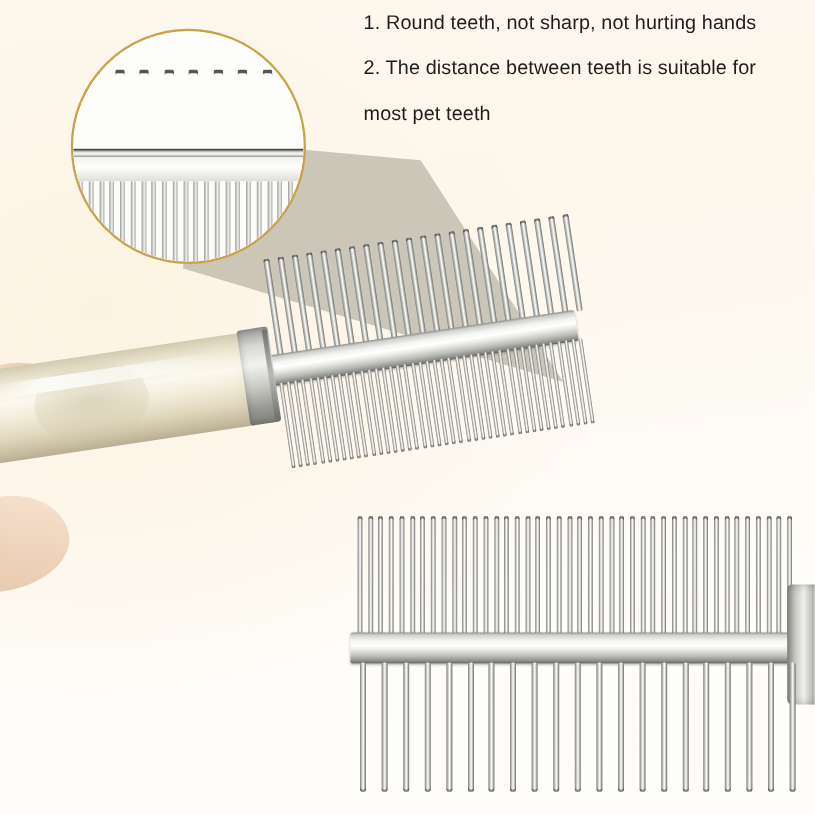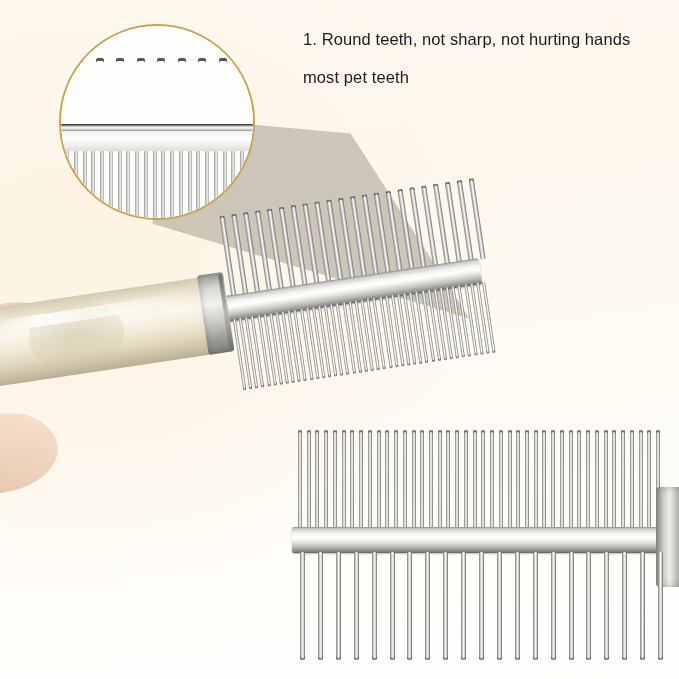--- a/index.html
+++ b/index.html
@@ -13,21 +13,21 @@
     position:relative;
     width:679px;height:679px;
     overflow:hidden;
     background:
       radial-gradient(ellipse 90% 70% at 12% 38%, #fdf3e2 0%, #fdf6ea 35%, rgba(255,253,250,0) 70%),
       linear-gradient(172deg, #fdf8ee 0%, #fdf7ec 30%, #fefbf4 58%, #fffdfa 78%, #fffefc 100%);
   }
 
   
   .notes{
-    position:absolute; left:303px; top:20px; width:372px;
+    position:absolute; left:303px; top:0; width:372px;
     color:#1d1d1d;
   }
   .note-line{
     font-size:16.5px;
     line-height:38px;
     letter-spacing:.1px;
     white-space:nowrap;
   }
   .note-wrap{white-space:normal;}
 
@@ -334,16 +334,17 @@
         <div class="mag-fine" style="left: 152.952px; top: 125px; width: 4px; height: 70px;"></div>
         <div class="mag-fine" style="left: 161.714px; top: 125px; width: 4px; height: 70px;"></div>
         <div class="mag-fine" style="left: 170.476px; top: 125px; width: 4px; height: 70px;"></div>
         <div class="mag-fine" style="left: 179.238px; top: 125px; width: 4px; height: 70px;"></div>
         <div class="mag-fine" style="left: 188px; top: 125px; width: 4px; height: 70px;"></div>
       </div>
   </div>
 
   <div class="notes">
     <div class="note-line">1. Round teeth, not sharp, not hurting hands</div>
+    <div class="note-line">2. The distance between teeth is suitable for</div>
     <div class="note-line note-wrap">most pet teeth</div>
   </div>
 
 </div>
 
 </body></html>

